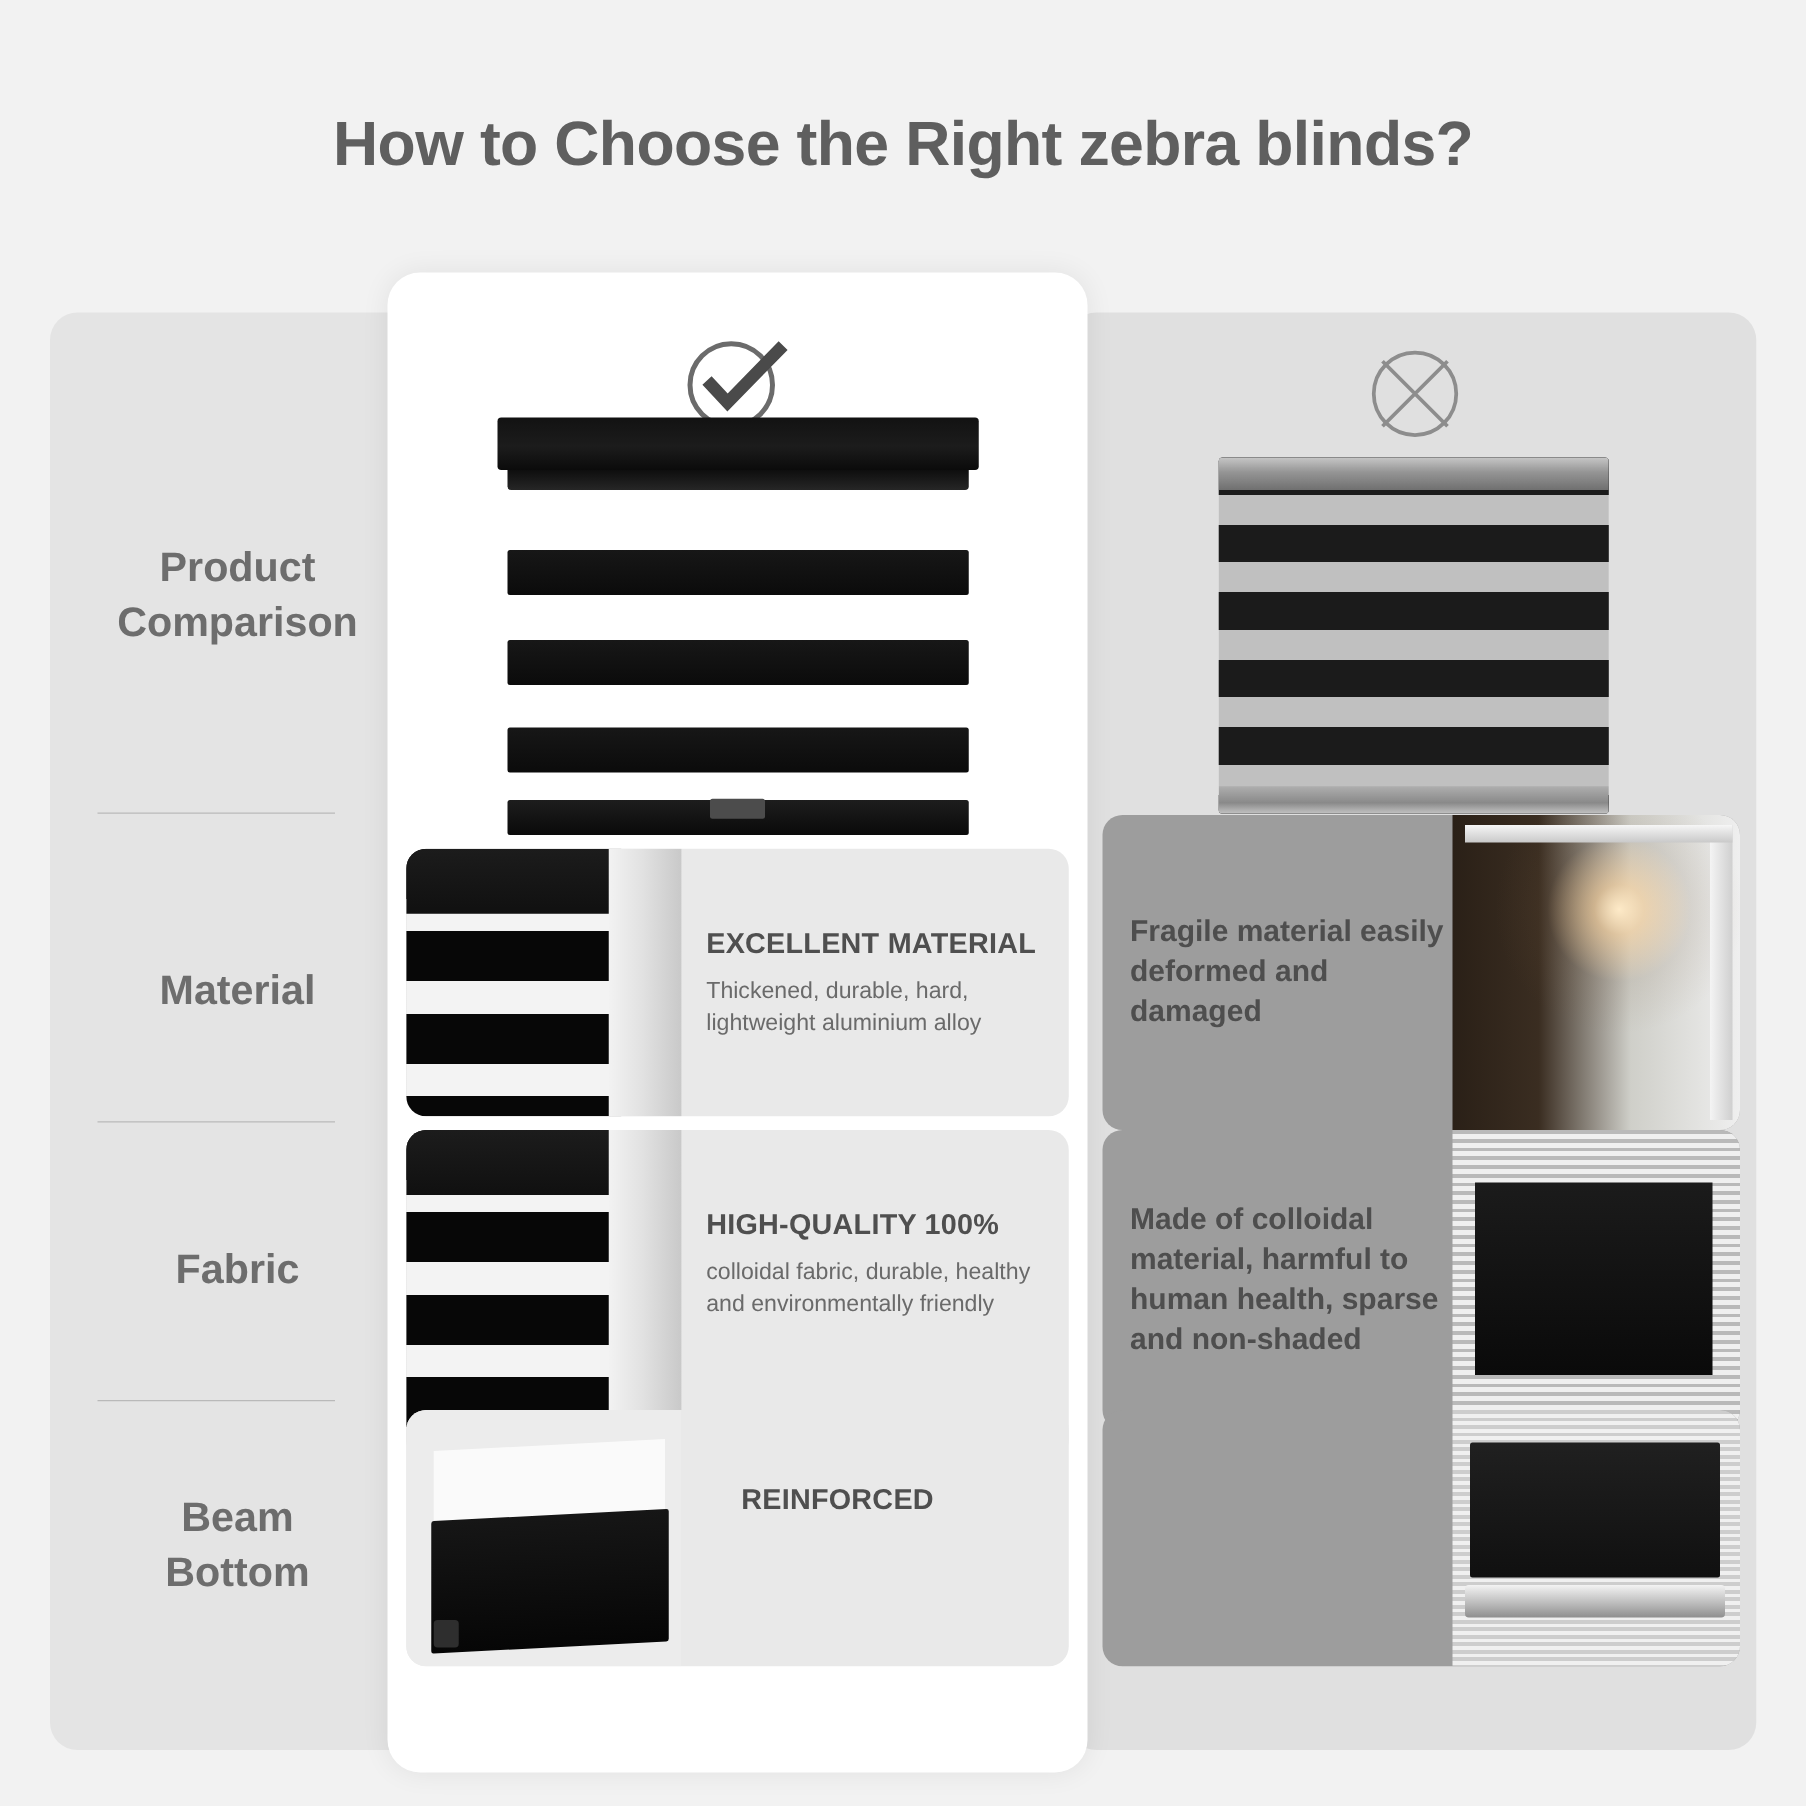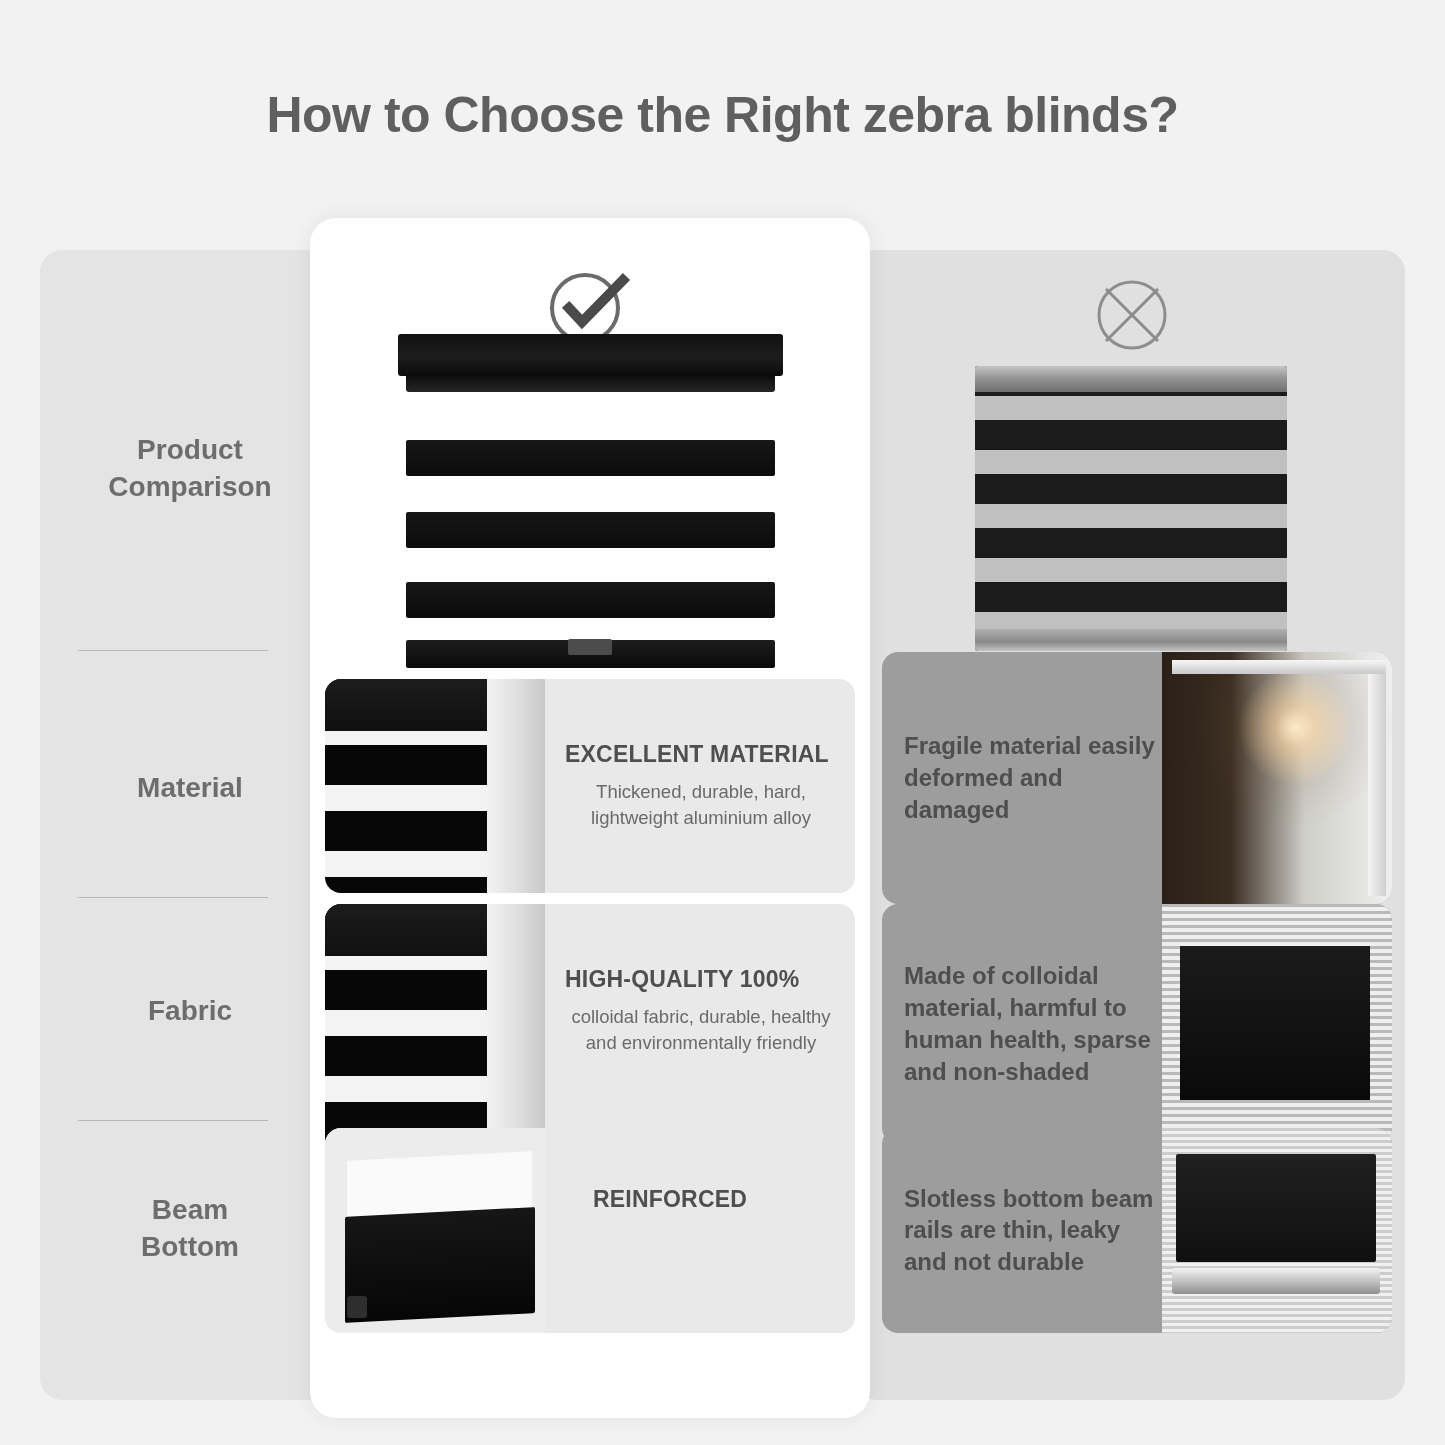--- a/index.html
+++ b/index.html
@@ -57,21 +57,21 @@
     border-radius: 26px;
     box-shadow: 0 0 22px rgba(0,0,0,0.07);
   }
 
   
   .row-label {
     position: absolute;
     width: 300px;
     text-align: center;
     color: #6d6d6d;
-    font-size: 28px;
+    font-size: 33px;
     font-weight: bold;
     line-height: 1.32;
   }
   #label-product { top: 432px; left: 40px; }
   #label-material { top: 770px; left: 40px; }
   #label-fabric { top: 993px; left: 40px; }
   #label-bottom  { top: 1192px; left: 40px; }
 
   .row-divider {
     position: absolute;
@@ -215,21 +215,20 @@
     color: #4f4f4f;
     letter-spacing: 0.2px;
   }
   .card-good .body {
     position: absolute;
     top: 100px;
     left: 0; right: 0;
     font-size: 18.5px;
     line-height: 1.42;
     color: #6a6a6a;
-    text-align: center;
   }
   #card-good-bottom .head { top: 58px; margin-left: 28px; }
   #card-good-bottom .body { top: 96px; }
 
   .card-bad .body {
     position: absolute;
     top: 50%;
     transform: translateY(-50%);
     left: 0; right: 0;
     font-size: 24px;
@@ -464,16 +463,13 @@
   </div>
 </div>
 
 <div class="card card-bad" id="card-bad-bottom">
   <div class="card-img">
     <div class="bad-img-beam">
         <div class="pane"></div>
         <div class="railbar"></div>
       </div>
   </div>
-  <div class="card-text">
-    <div class="body">Slotless bottom beam rails are thin, leaky and not durable</div>
-  </div>
 </div>
 
 </body></html>

